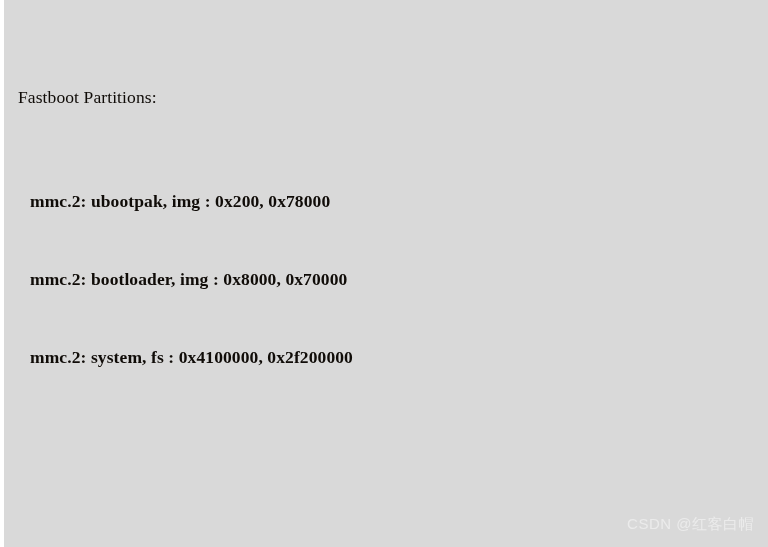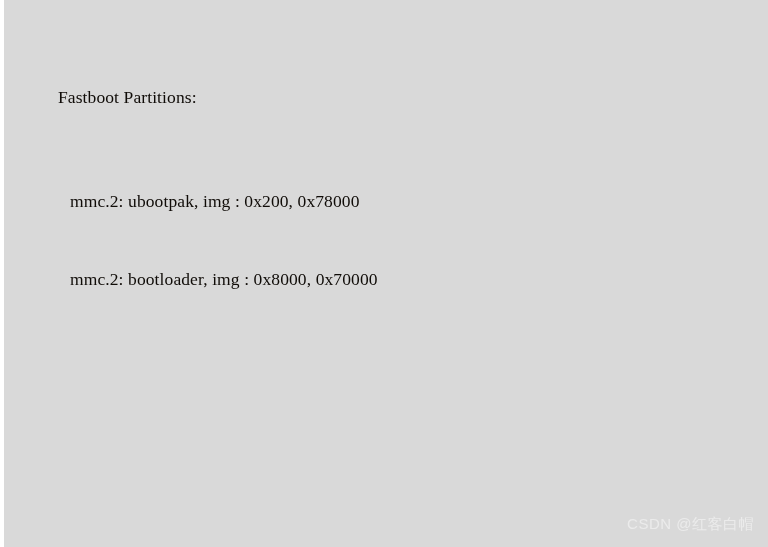--- a/index.html
+++ b/index.html
@@ -31,24 +31,24 @@
     font-size: 17.5px;
     line-height: 26px;
     white-space: pre;
     letter-spacing: 0.1px;
   }
   .line {
     white-space: pre;
     height: 26px;
     font-size: 17.5px;
     line-height: 26px;
-    margin-left: 40px;
   }
   .line.indent {
     padding-left: 12px;
+    font-weight: bold;
   }
   #watermark {
     position: absolute;
     right: 14px;
     bottom: 14px;
     color: #ebebeb;
     font-family: "Liberation Sans", "DejaVu Sans", sans-serif;
     font-size: 15px;
     line-height: 18px;
     letter-spacing: 0.5px;
@@ -60,20 +60,21 @@
 <body>
 
 <div id="screen">
 
   <div id="log">
 
     <div class="line">Fastboot Partitions:</div>
 
     <div class="line indent">mmc.2: ubootpak, img : 0x200, 0x78000</div>
     <div class="line indent">mmc.2: bootloader, img : 0x8000, 0x70000</div>
+    <div class="line indent">mmc.2: system, fs : 0x4100000, 0x2f200000</div>
     
     
     
     
 
     
     
     
     
     

